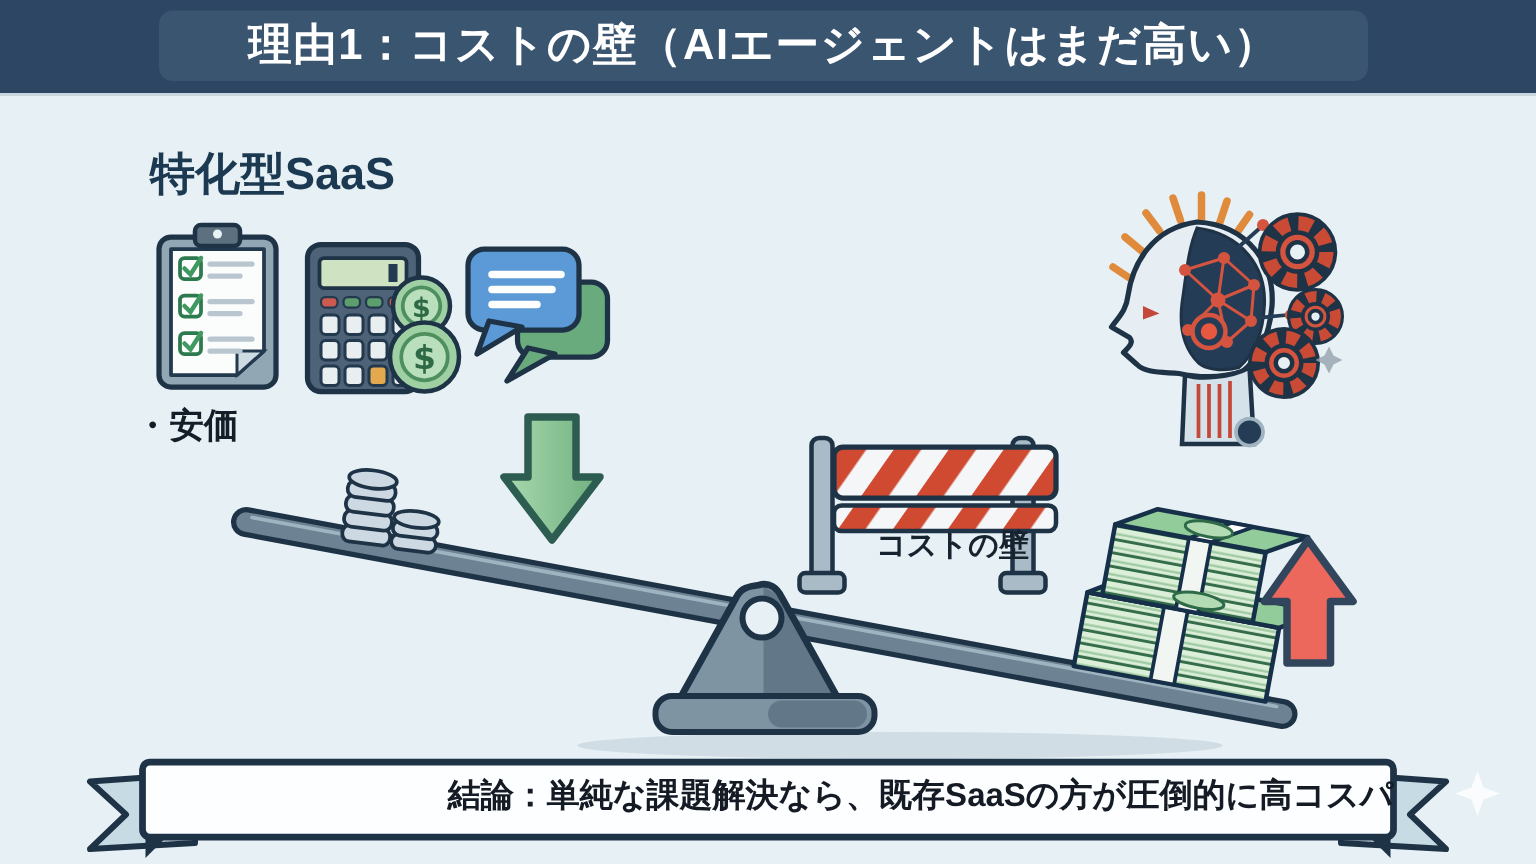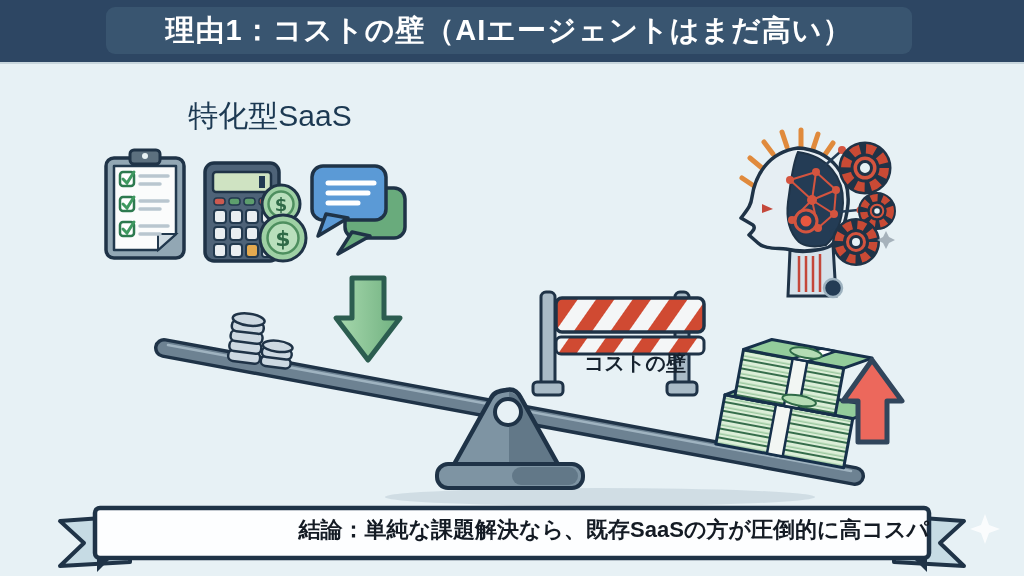--- a/index.html
+++ b/index.html
@@ -6,21 +6,21 @@
     font-family:"Liberation Sans","DejaVu Sans",sans-serif;background:#e7f1f5;}
   #stage{position:relative;width:1024px;height:576px;background:#e7f1f5;}
   #art{position:absolute;left:0;top:0;z-index:1;}
   .txt{position:absolute;z-index:2;color:#141e28;}
   #header-band{position:absolute;left:0;top:0;width:1024px;height:62px;background:#2d4663;
     border-bottom:2px solid #c8d6dd;z-index:2;}
   #header-panel{position:absolute;left:106px;top:7px;width:806px;height:47px;background:#395570;
     border-radius:9px;}
   #title{position:absolute;left:0;top:0;width:806px;height:41px;line-height:47px;text-align:center;
     color:#ffffff;font-size:29px;font-weight:bold;letter-spacing:1px;}
-  .heading{font-size:30px;font-weight:normal;color:#1c3952;text-align:center;}
+  .heading{font-size:30px;font-weight:bold;color:#1c3952;text-align:left;}
   #saas-heading{left:100px;top:96px;width:340px;}
   #ai-heading{left:610px;top:96px;width:380px;}
   .bullets{font-size:23px;font-weight:bold;line-height:31px;}
   #saas-bullets{left:90px;top:268px;}
   #ai-bullets{left:690px;top:290px;}
   #barrier-label{left:556px;top:350px;width:136px;text-align:center;font-size:20px;font-weight:bold;color:#16222e;margin-left:11px;}
   #conclusion-text{left:95px;top:515px;width:834px;text-align:right;font-size:22px;font-weight:bold;color:#141b24;}
 </style>
 </head>
 <body>
@@ -265,19 +265,20 @@
 
 <div id="header-band">
   <div id="header-panel">
     <div id="title">理由1：コストの壁（AIエージェントはまだ高い）</div>
   </div>
 </div>
 
 <div class="txt heading" id="saas-heading">特化型SaaS</div>
 
 <div class="txt bullets" id="saas-bullets">
+  <div>・安価</div>
 </div>
 
 <div class="txt" id="barrier-label">コストの壁</div>
 
 <div class="txt" id="conclusion-text">結論：単純な課題解決なら、既存SaaSの方が圧倒的に高コスパ</div>
 
 </div>
 
 </body></html>

